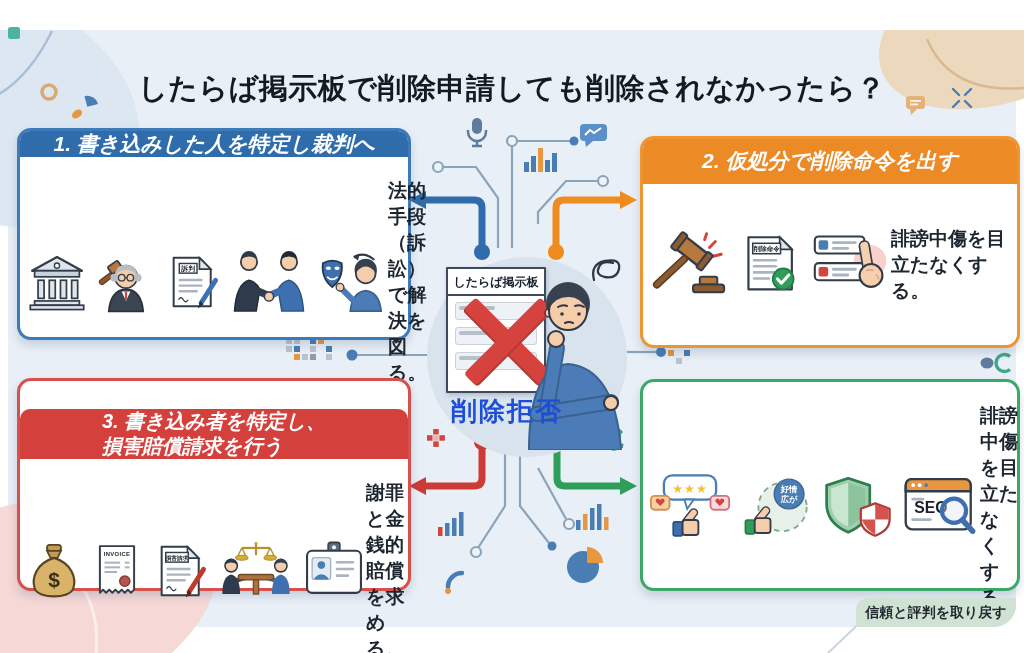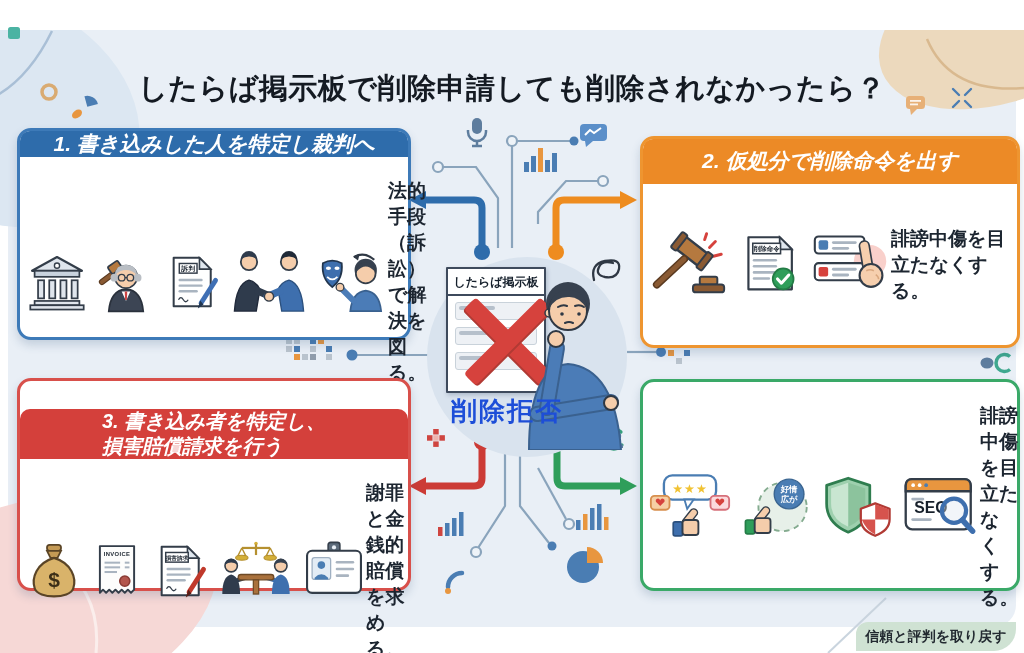--- a/index.html
+++ b/index.html
@@ -28,21 +28,21 @@
   .card-rows{padding:6px 7px;display:flex;flex-direction:column;gap:7px;}
   .card-row{height:16px;background:#eef1f5;border:1px solid #c9d2da;border-radius:3px;position:relative;}
   .card-row::after{content:"";position:absolute;left:3px;top:3px;width:45%;height:4px;background:#b6c0cb;border-radius:2px;}
   .red-x{position:absolute;left:462px;top:296px;width:92px;height:92px;}
   .red-x span{position:absolute;left:-8px;top:37px;width:108px;height:17px;background:#d6423d;border-radius:4px;box-shadow:0 2px 0 #b13a34;}
   .red-x span:nth-child(1){transform:rotate(45deg);}
   .red-x span:nth-child(2){transform:rotate(-45deg);}
   .person-svg{position:absolute;left:523px;top:282px;}
   .scribble-svg{position:absolute;left:588px;top:252px;}
   .center-label{position:absolute;left:432px;top:394px;width:150px;text-align:center;font-size:26px;font-weight:800;color:#1d4ed8;letter-spacing:2px;}
-  .badge{position:absolute;left:856px;top:598px;width:160px;height:29px;background:#cfe2d3;border-radius:12px 0 22px 0;display:flex;align-items:center;justify-content:center;font-size:14px;font-weight:700;color:#232a31;margin-top:24px;}
+  .badge{position:absolute;left:856px;top:598px;width:160px;height:29px;background:#cfe2d3;border-radius:12px 0 22px 0;display:flex;align-items:center;justify-content:center;font-size:14px;font-weight:700;color:#232a31;}
 </style>
 </head>
 <body>
 
 <div class="stage">
 
   <div class="panel"></div>
 
   <div class="deco-clip">
     <svg width="1024" height="623" viewBox="0 30 1024 623">

